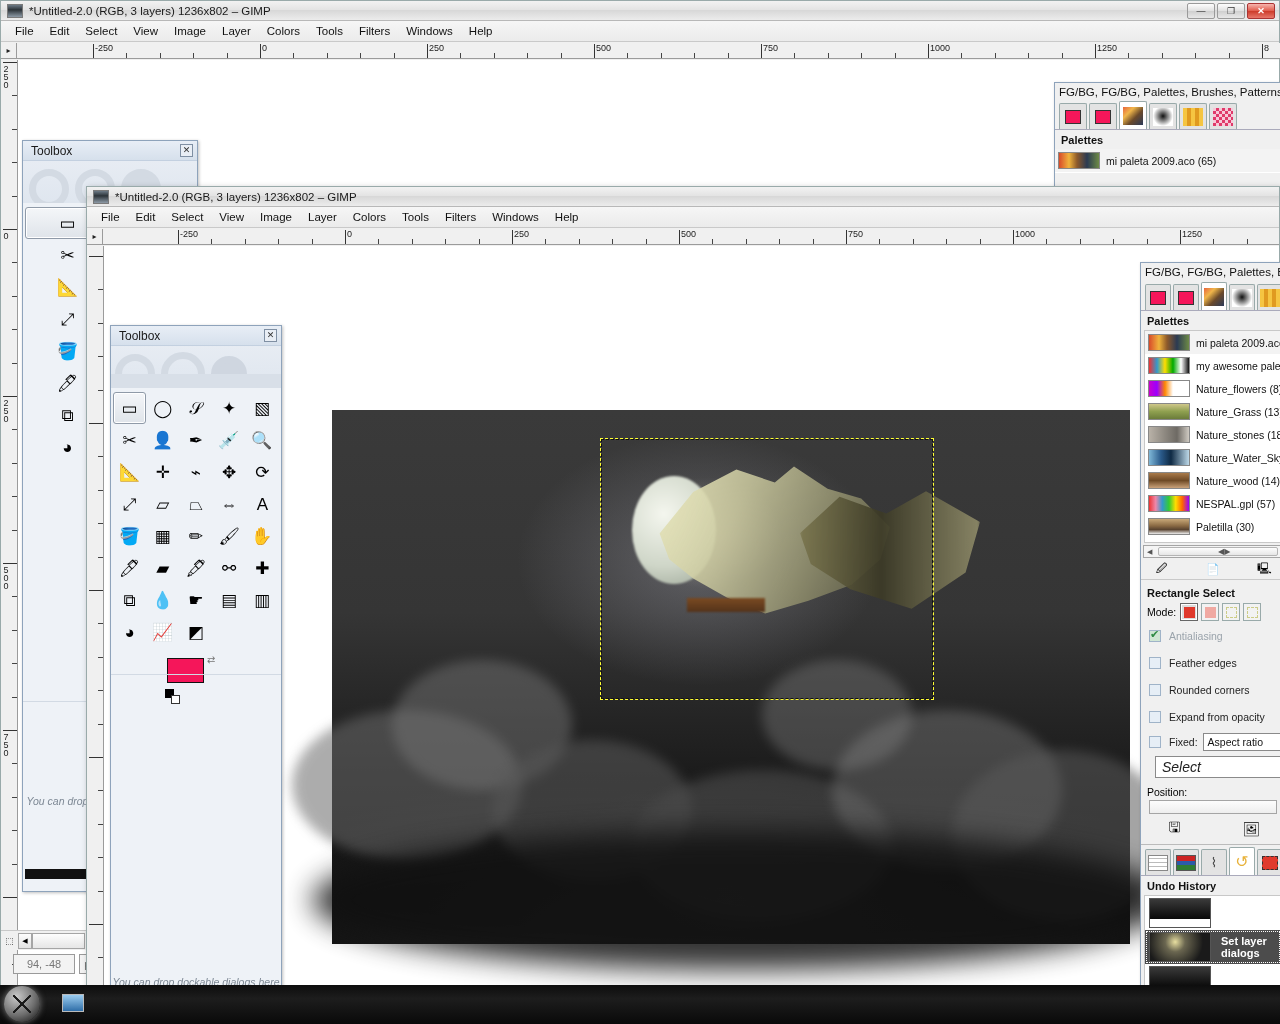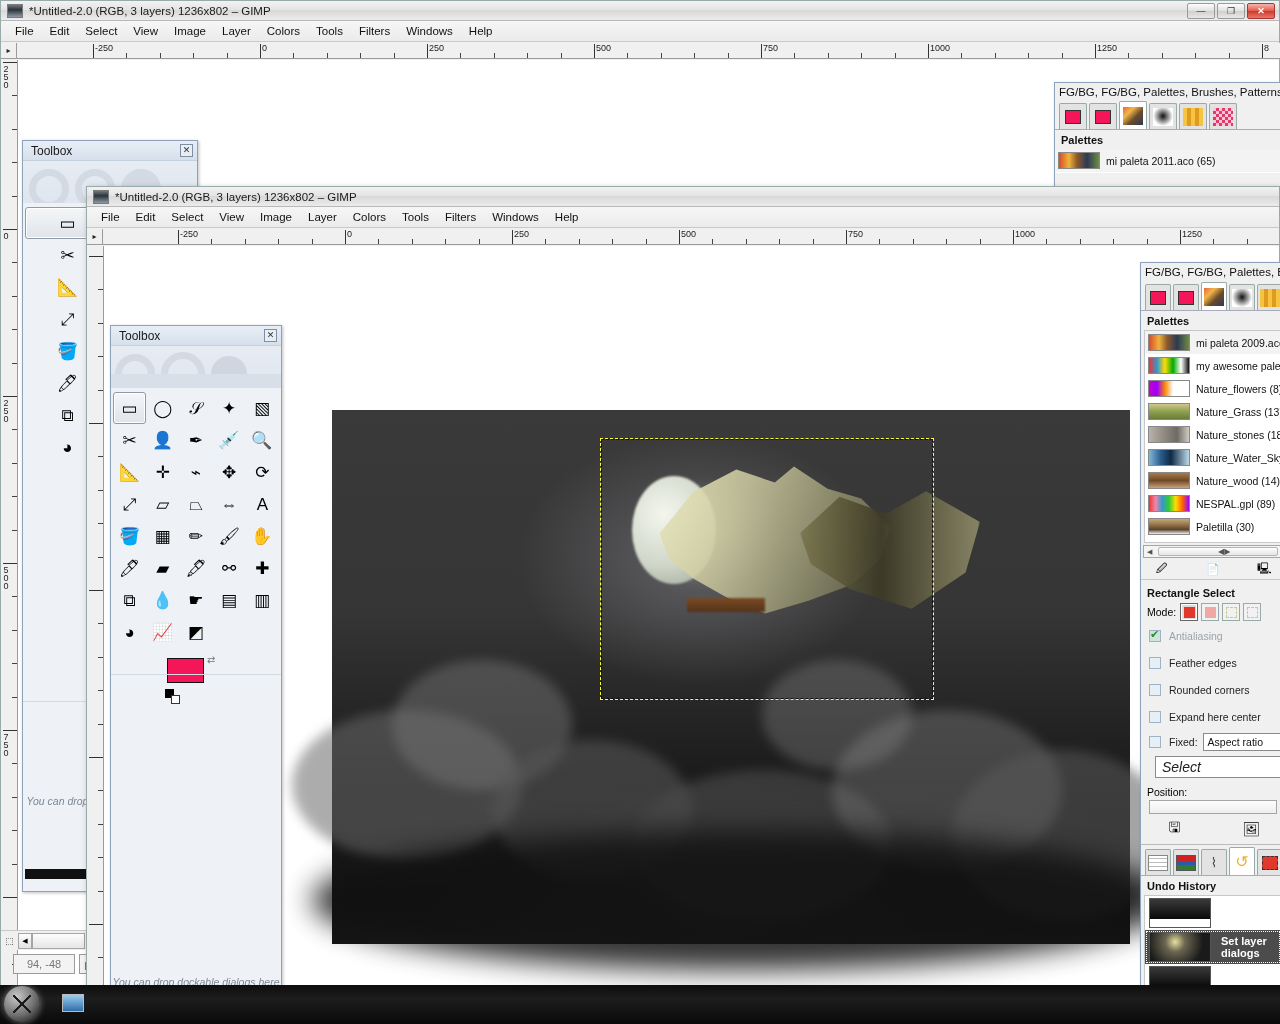--- a/index.html
+++ b/index.html
@@ -485,21 +485,21 @@
         <span style="display:inline-block;width:20px;height:18px;background:repeating-linear-gradient(90deg,#f5c542 0 4px,#e09a20 4px 8px);"></span>
       </div>
       <div class="dock-tab">
         <span style="display:inline-block;width:20px;height:18px;background:repeating-conic-gradient(#e03a6a 0 25%,#f7c8d8 0 50%) 0/6px 6px;"></span>
       </div>
     </div>
     <div class="panel-head">Palettes</div>
     <div class="plist" style="height:24px;">
       <div class="prow sel">
         <div class="pthumb" style="background:linear-gradient(90deg,#d84b2a,#f0b33c 25%,#8e5a2a 45%,#2b3a52 70%,#6d8a46);"></div>
-        <span>mi paleta 2011.aco (65)</span>
+        <span>mi paleta 2009.aco (65)</span>
       </div>
     </div>
   </div>
 
   <div style="position:absolute;left:86px;top:186px;width:1194px;height:838px;background:#f0f0f0;border:1px solid #9aa;box-shadow:2px 2px 6px rgba(0,0,0,.3);">
 
     <div class="titlebar">
       <div class="ticon"></div>
       <div class="ttext">*Untitled-2.0 (RGB, 3 layers) 1236x802 – GIMP</div>
     </div>
@@ -724,21 +724,21 @@
         <div class="prow">
           <div class="pthumb" style="background: linear-gradient(90deg, rgb(127, 184, 216), rgb(42, 90, 138) 30%, rgb(15, 42, 68) 55%, rgb(188, 216, 232));"></div>
           <span>Nature_Water_Sky (10</span>
         </div>
         <div class="prow">
           <div class="pthumb" style="background: linear-gradient(rgb(169, 122, 74), rgb(110, 74, 38) 50%, rgb(202, 162, 122));"></div>
           <span>Nature_wood (14)</span>
         </div>
         <div class="prow">
           <div class="pthumb" style="background: linear-gradient(90deg, rgb(238, 51, 51), rgb(238, 136, 170), rgb(51, 153, 204), rgb(51, 204, 51), rgb(255, 221, 0), rgb(255, 102, 0), rgb(153, 0, 255));"></div>
-          <span>NESPAL.gpl (89)</span>
+          <span>NESPAL.gpl (57)</span>
         </div>
         <div class="prow">
           <div class="pthumb" style="background: linear-gradient(rgb(200, 168, 120), rgb(138, 106, 68) 45%, rgb(90, 68, 48) 70%, rgb(238, 238, 238));"></div>
           <span>Paletilla (30)</span>
         </div>
       </div>
 
     <div class="hscroll">
       <span style="font-size:7px;color:#555;padding-left:3px;">◀</span>
       <div class="thumbbar">
@@ -778,21 +778,21 @@
       <div class="optrow">
         <span class="cbox"></span>
         <span>Feather edges</span>
       </div>
       <div class="optrow">
         <span class="cbox"></span>
         <span>Rounded corners</span>
       </div>
       <div class="optrow">
         <span class="cbox"></span>
-        <span>Expand here center</span>
+        <span>Expand from opacity</span>
       </div>
       <div class="optrow" style="height:24px;">
         <span class="cbox"></span>
         <span style="margin-right:5px;">Fixed:</span>
         <span class="txtin" style="width:86px;">Aspect ratio</span>
       </div>
       <div style="padding:2px 4px 0 14px;">
         <div class="bigtxtin">Select</div>
       </div>
 

